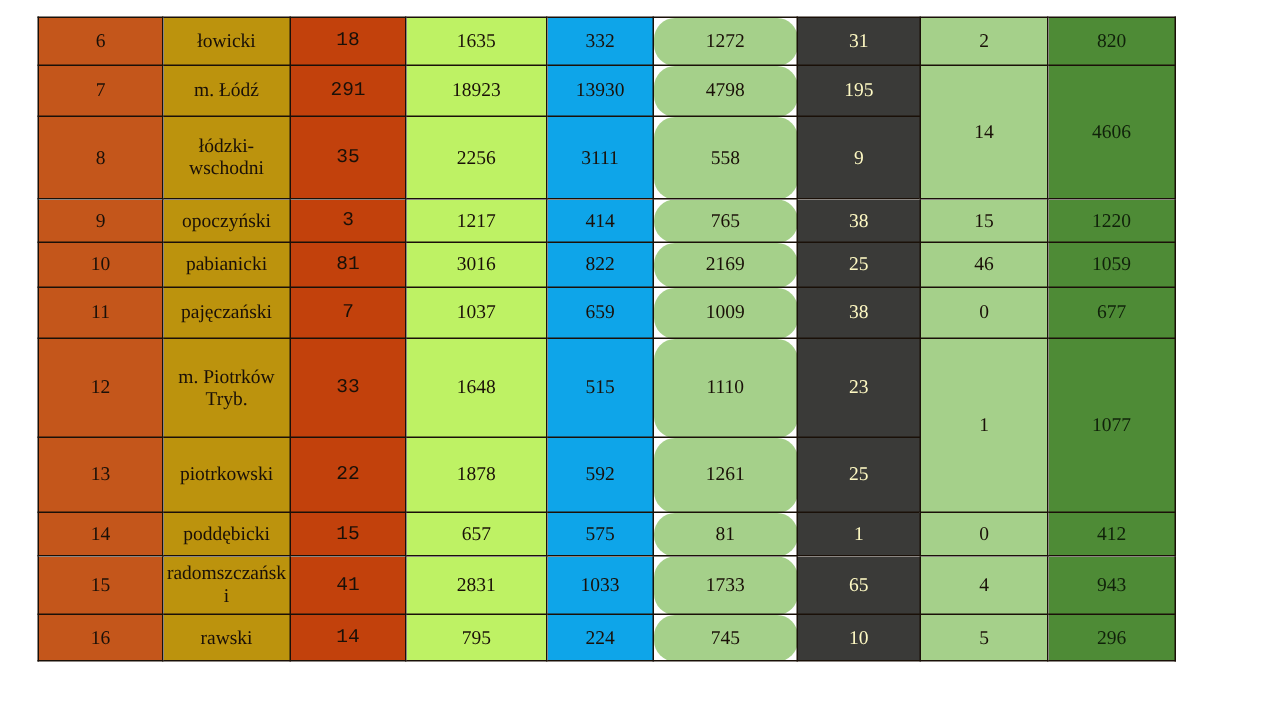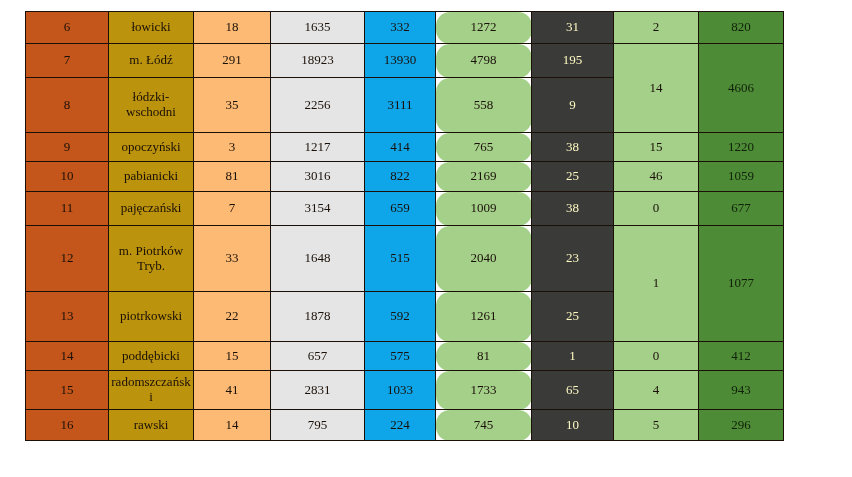--- a/index.html
+++ b/index.html
@@ -48,22 +48,22 @@
   
   td.c-name {
     text-align: left;
     padding-left: 3px;
     line-height: 1.1;
   }
 
   
   .bg-idx      { background: #c4561b; }
   .bg-name     { background: #bc930d; }
-  .bg-gold     { background: #fdba74; }
-  .bg-ylw      { background: #e5e5e5; margin-top: 20px; }
+  .bg-gold     { background: #c2410c; font-family: Liberation Mono, monospace; }
+  .bg-ylw      { background: #bef264; margin-top: 20px; }
   .bg-salmon   { background: #0ea5e9; }
   .bg-green    { background: #a5d08a; border-radius: 14px; }
   .bg-dark     { background: #3a3a38; color: #fef9c3; }
   .bg-green2   { background: #a5d08a; }
   .bg-dgreen   { background: #4e8b36; color: #10210a; margin-top: 19px; }
 
   
   col.w1 { width: 83px; }
   col.w2 { width: 85px; }
   col.w3 { width: 77px; }
@@ -148,35 +148,35 @@
         <td class="bg-green">2169</td>
         <td class="bg-dark">25</td>
         <td class="bg-green2">46</td>
         <td class="bg-dgreen">1059</td>
       </tr>
 
       <tr style="height:34px">
         <td class="bg-idx">11</td>
         <td class="bg-name c-name">pajęczański</td>
         <td class="bg-gold">7</td>
-        <td class="bg-ylw">3154</td>
+        <td class="bg-ylw">1037</td>
         <td class="bg-salmon">659</td>
         <td class="bg-green">1009</td>
         <td class="bg-dark">38</td>
         <td class="bg-green2">0</td>
         <td class="bg-dgreen">677</td>
       </tr>
 
       <tr style="height:66px">
         <td class="bg-idx">12</td>
         <td class="bg-name c-name">m. Piotrków Tryb.</td>
         <td class="bg-gold">33</td>
         <td class="bg-ylw">1648</td>
         <td class="bg-salmon">515</td>
-        <td class="bg-green">2040</td>
+        <td class="bg-green">1110</td>
         <td class="bg-dark">23</td>
         <td class="bg-green2" rowspan="2">1</td>
         <td class="bg-dgreen" rowspan="2">1077</td>
       </tr>
 
       <tr style="height:50px">
         <td class="bg-idx">13</td>
         <td class="bg-name c-name">piotrkowski</td>
         <td class="bg-gold">22</td>
         <td class="bg-ylw">1878</td>

